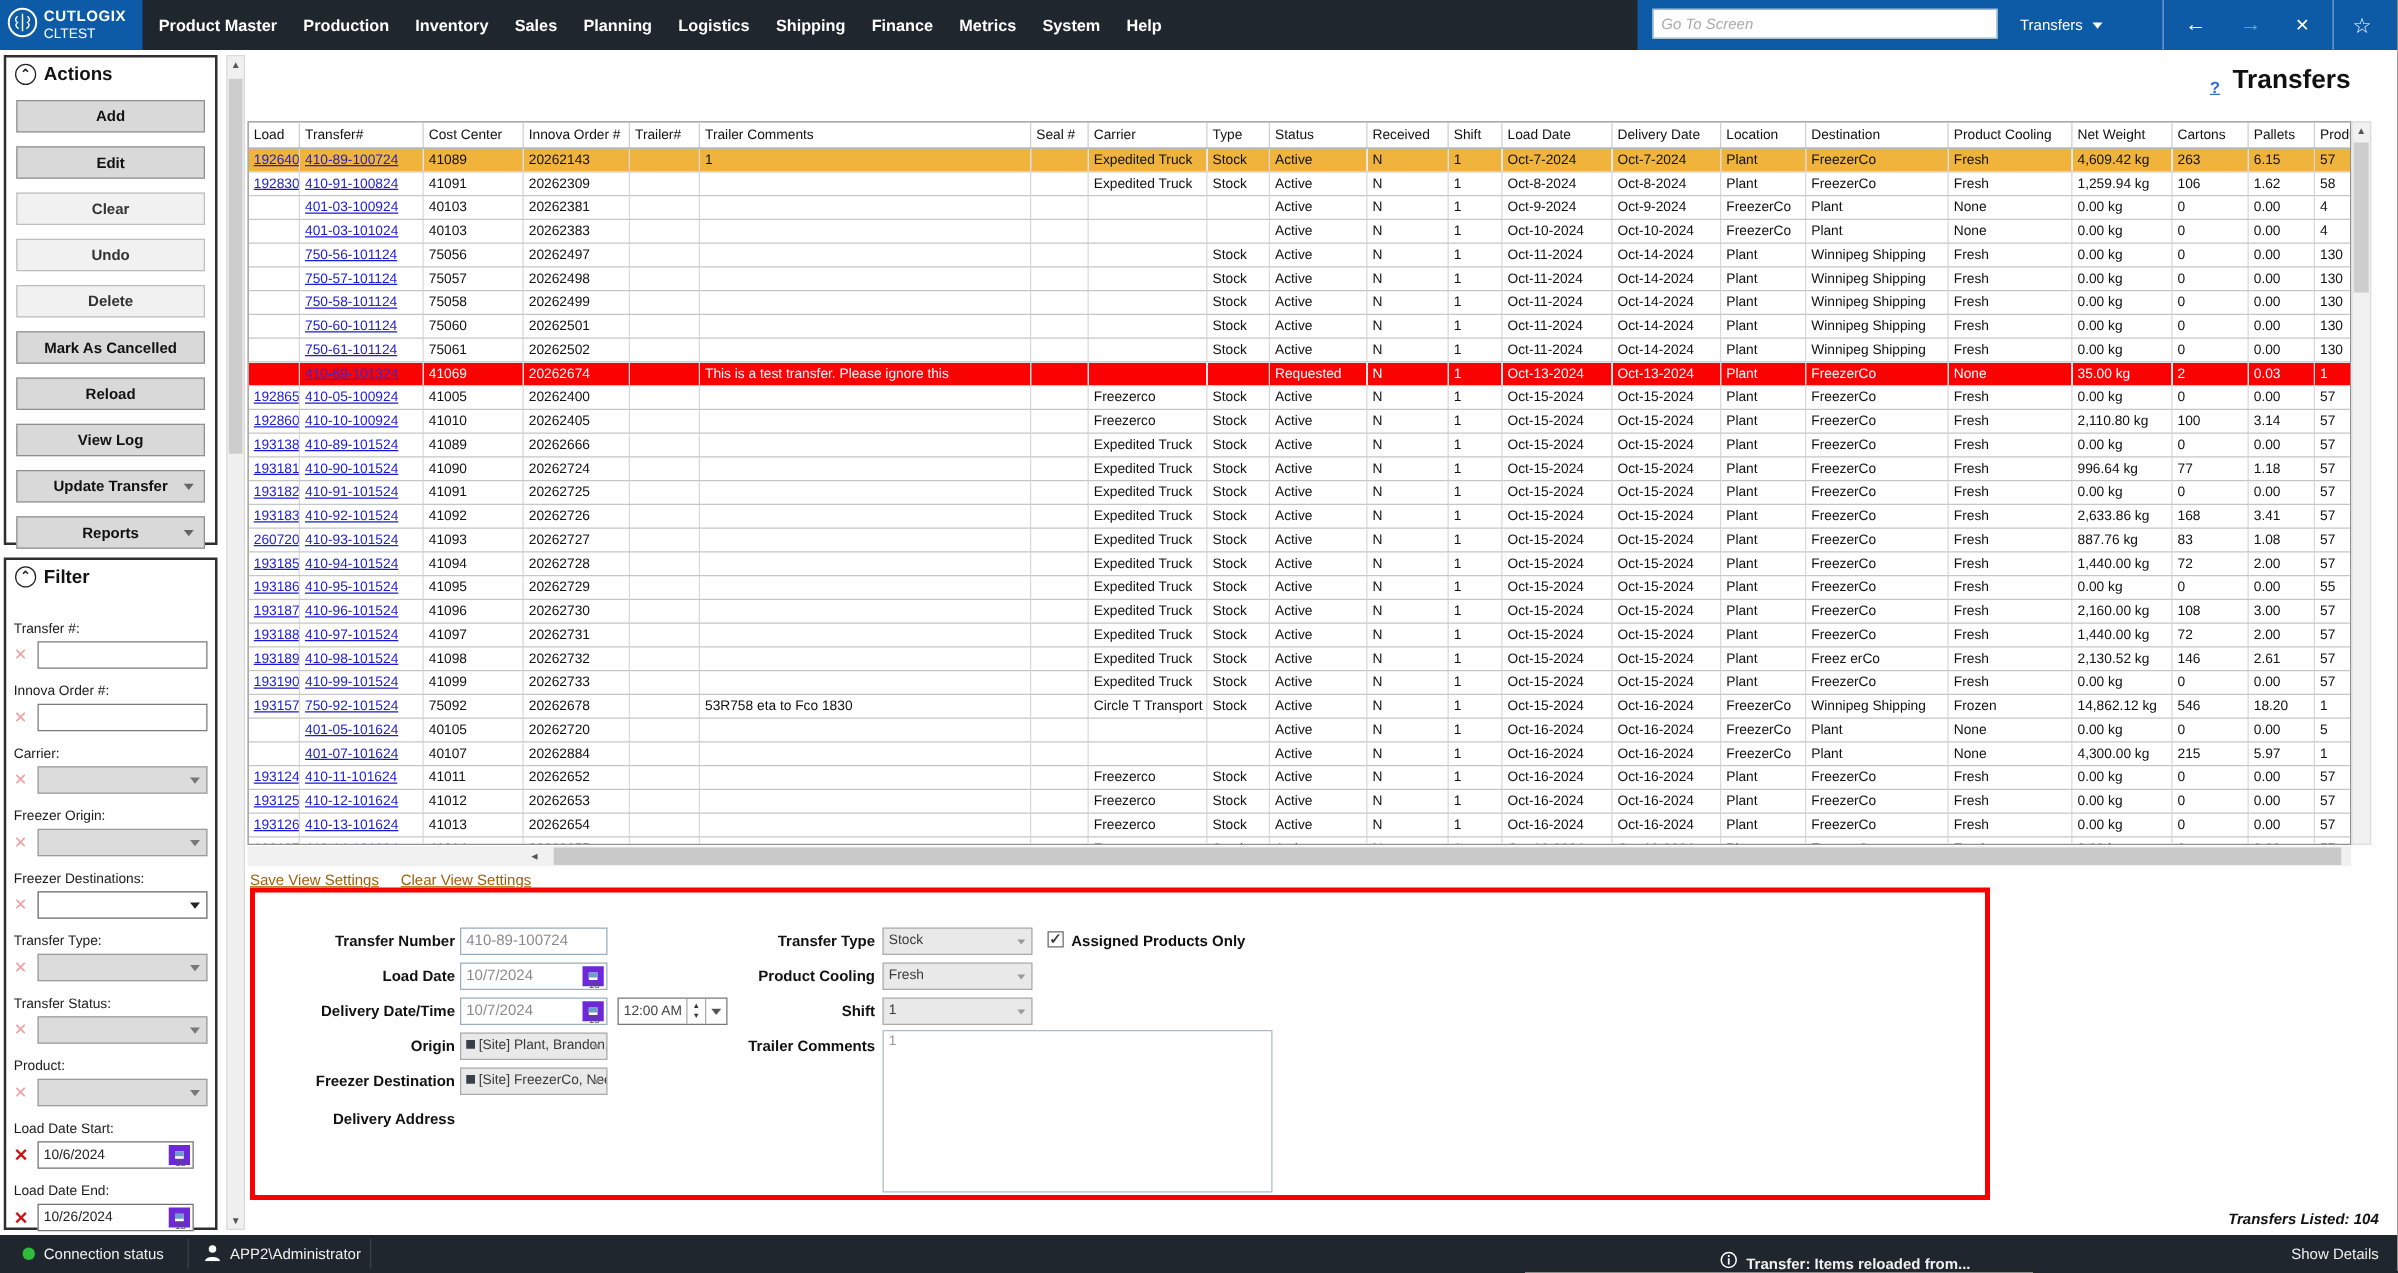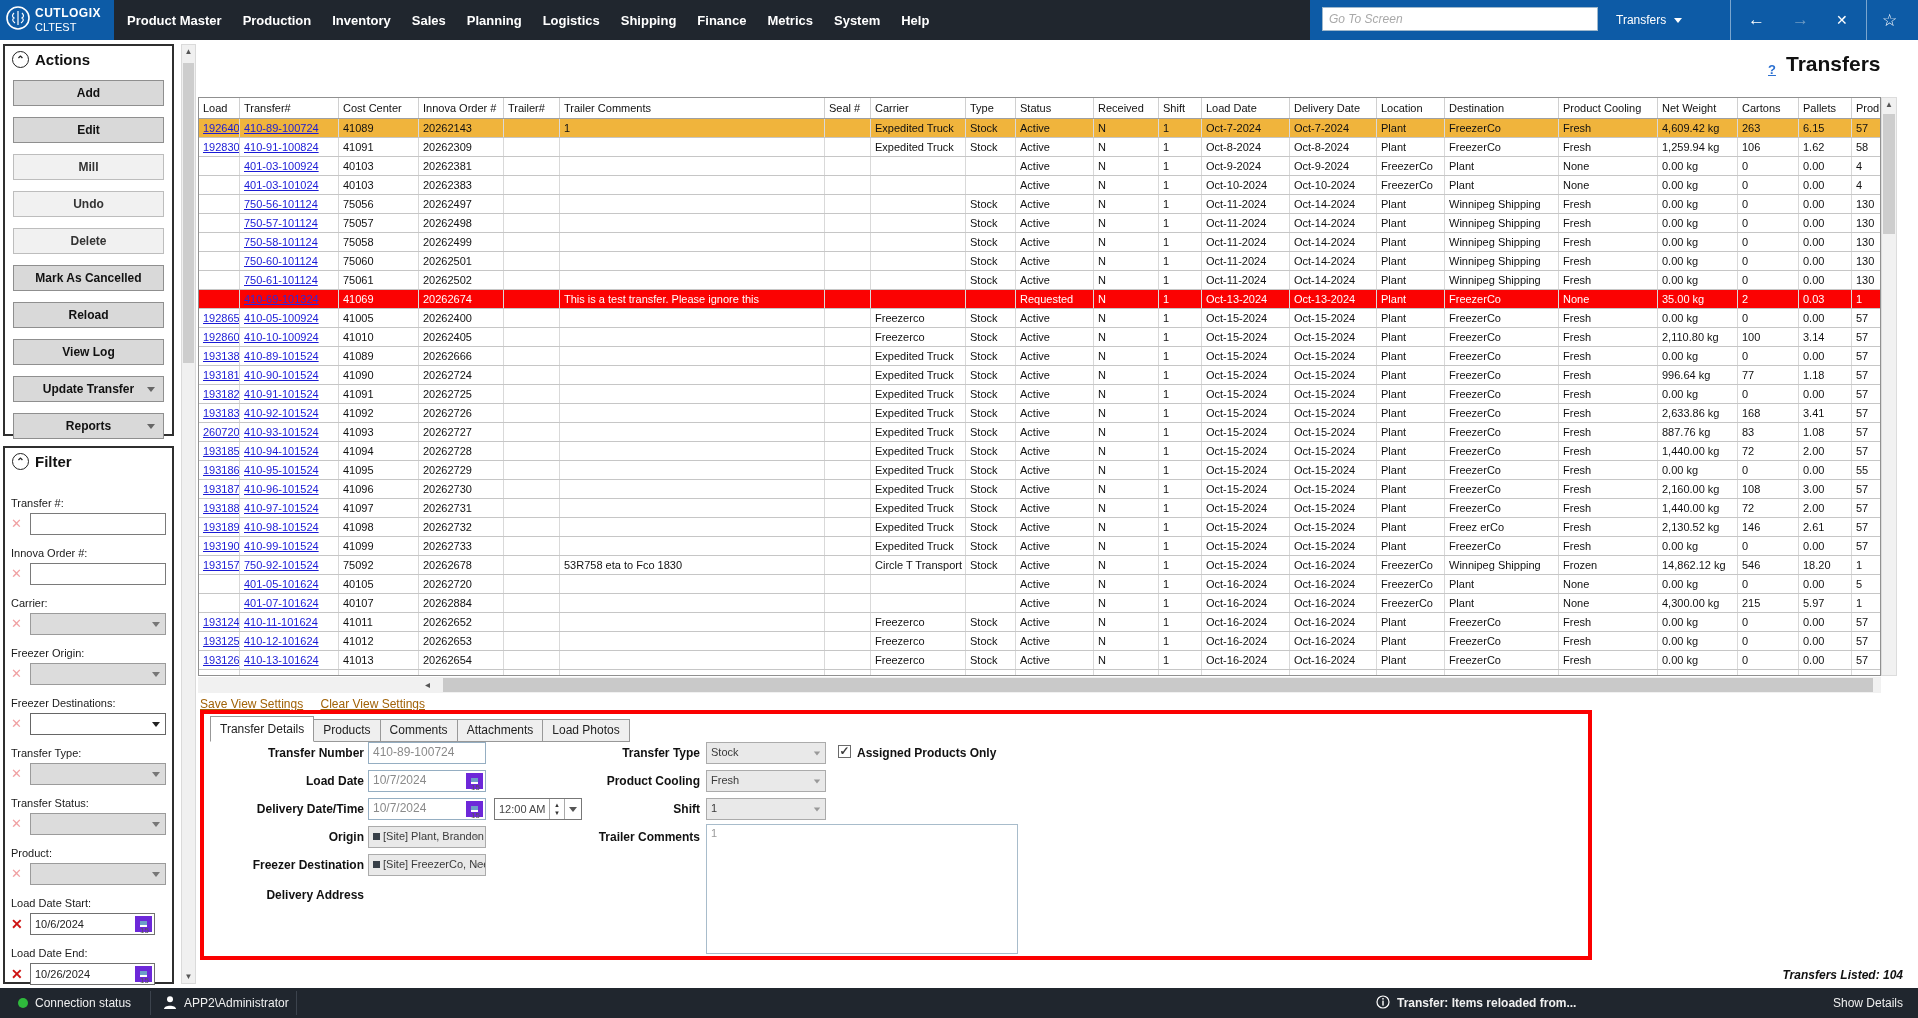--- a/index.html
+++ b/index.html
@@ -155,21 +155,21 @@
 
   <div class="sidebar">
     <div class="panel" style="top:4px;width:171px;height:392px;">
       <div class="panel-h">
         <span class="chev-c">⌃</span>
         <span class="panel-t">Actions</span>
       </div>
       <div class="abtns">
           <div class="abtn">Add</div>
           <div class="abtn">Edit</div>
-          <div class="abtn disabled">Mill</div>
+          <div class="abtn disabled">Clear</div>
           <div class="abtn disabled">Undo</div>
           <div class="abtn disabled">Delete</div>
           <div class="abtn">Mark As Cancelled</div>
           <div class="abtn">Reload</div>
           <div class="abtn">View Log</div>
           <div class="abtn">Update Transfer<span class="caret"></span></div>
           <div class="abtn">Reports<span class="caret"></span></div>
         </div>
     </div>
     <div class="panel" style="top:406px;width:171px;height:538px;">
@@ -1014,27 +1014,20 @@
     <span class="hs-arr">◂</span>
     <div class="hs-thumb"></div>
   </div>
 
   <div class="viewlinks">
     <span>Save View Settings</span>
     <span>Clear View Settings</span>
   </div>
 
   <div class="redpanel">
-    <div class="tabbar" id="tabbar">
-        <div class="tab active">Transfer Details</div>
-        <div class="tab">Products</div>
-        <div class="tab">Comments</div>
-        <div class="tab">Attachments</div>
-        <div class="tab">Load Photos</div>
-      </div>
 
     <div class="dlab" style="left:10px;top:32px;">Transfer Number</div>
     <div class="dinp" style="left:164px;top:28px;width:118px;">410-89-100724</div>
 
     <div class="dlab" style="left:10px;top:60px;">Load Date</div>
     <div class="dinp" style="left:164px;top:56px;width:118px;">
       <span>10/7/2024</span>
       <span class="cal" style="top:2px;right:2px;">
           <span class="calbar"></span>
           <span class="calnum">15</span>
@@ -1106,21 +1099,21 @@
     <div class="sb-item" style="left:163px;">
       <span>
         <svg width="14" height="14" viewBox="0 0 14 14">
             <circle cx="7" cy="4.2" r="3" fill="#fff"></circle>
             <path d="M1 14 c0-4.5 12-4.5 12 0 z" fill="#fff"></path>
           </svg>
       </span>
       <span>APP2\Administrator</span>
     </div>
     <span class="sb-div" style="left:296px;"></span>
-    <div class="sb-item" style="left:1376px;">
+    <div class="sb-item" style="left:1376px;align-items:flex-end;">
       <span>
         <svg width="14" height="14" viewBox="0 0 14 14">
             <circle cx="7" cy="7" r="6" fill="none" stroke="#fff" stroke-width="1.2"></circle>
             <rect x="6.3" y="5.6" width="1.4" height="5" fill="#fff"></rect>
             <rect x="6.3" y="3" width="1.4" height="1.6" fill="#fff"></rect>
           </svg>
       </span>
       <span style="font-weight:bold;">Transfer: Items reloaded from...</span>
     </div>
     <div class="sb-item" style="right:15px;">

